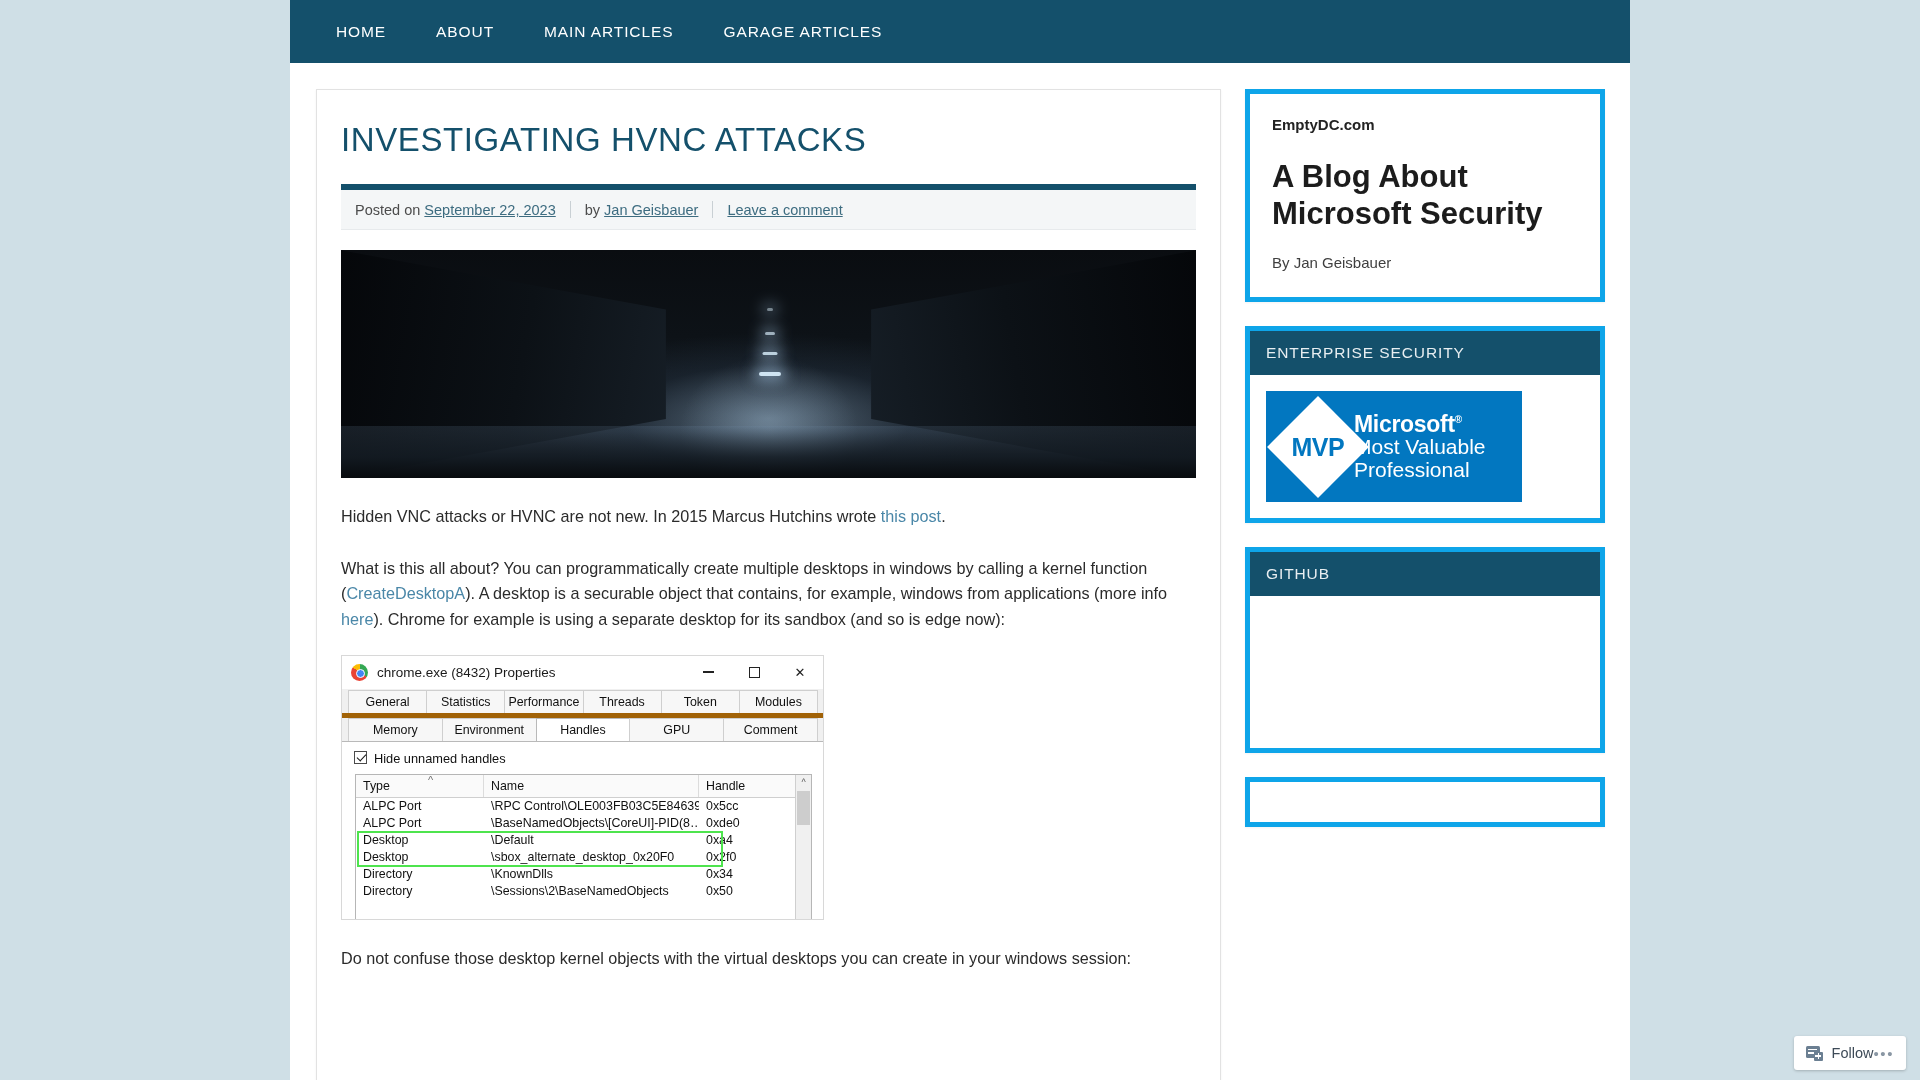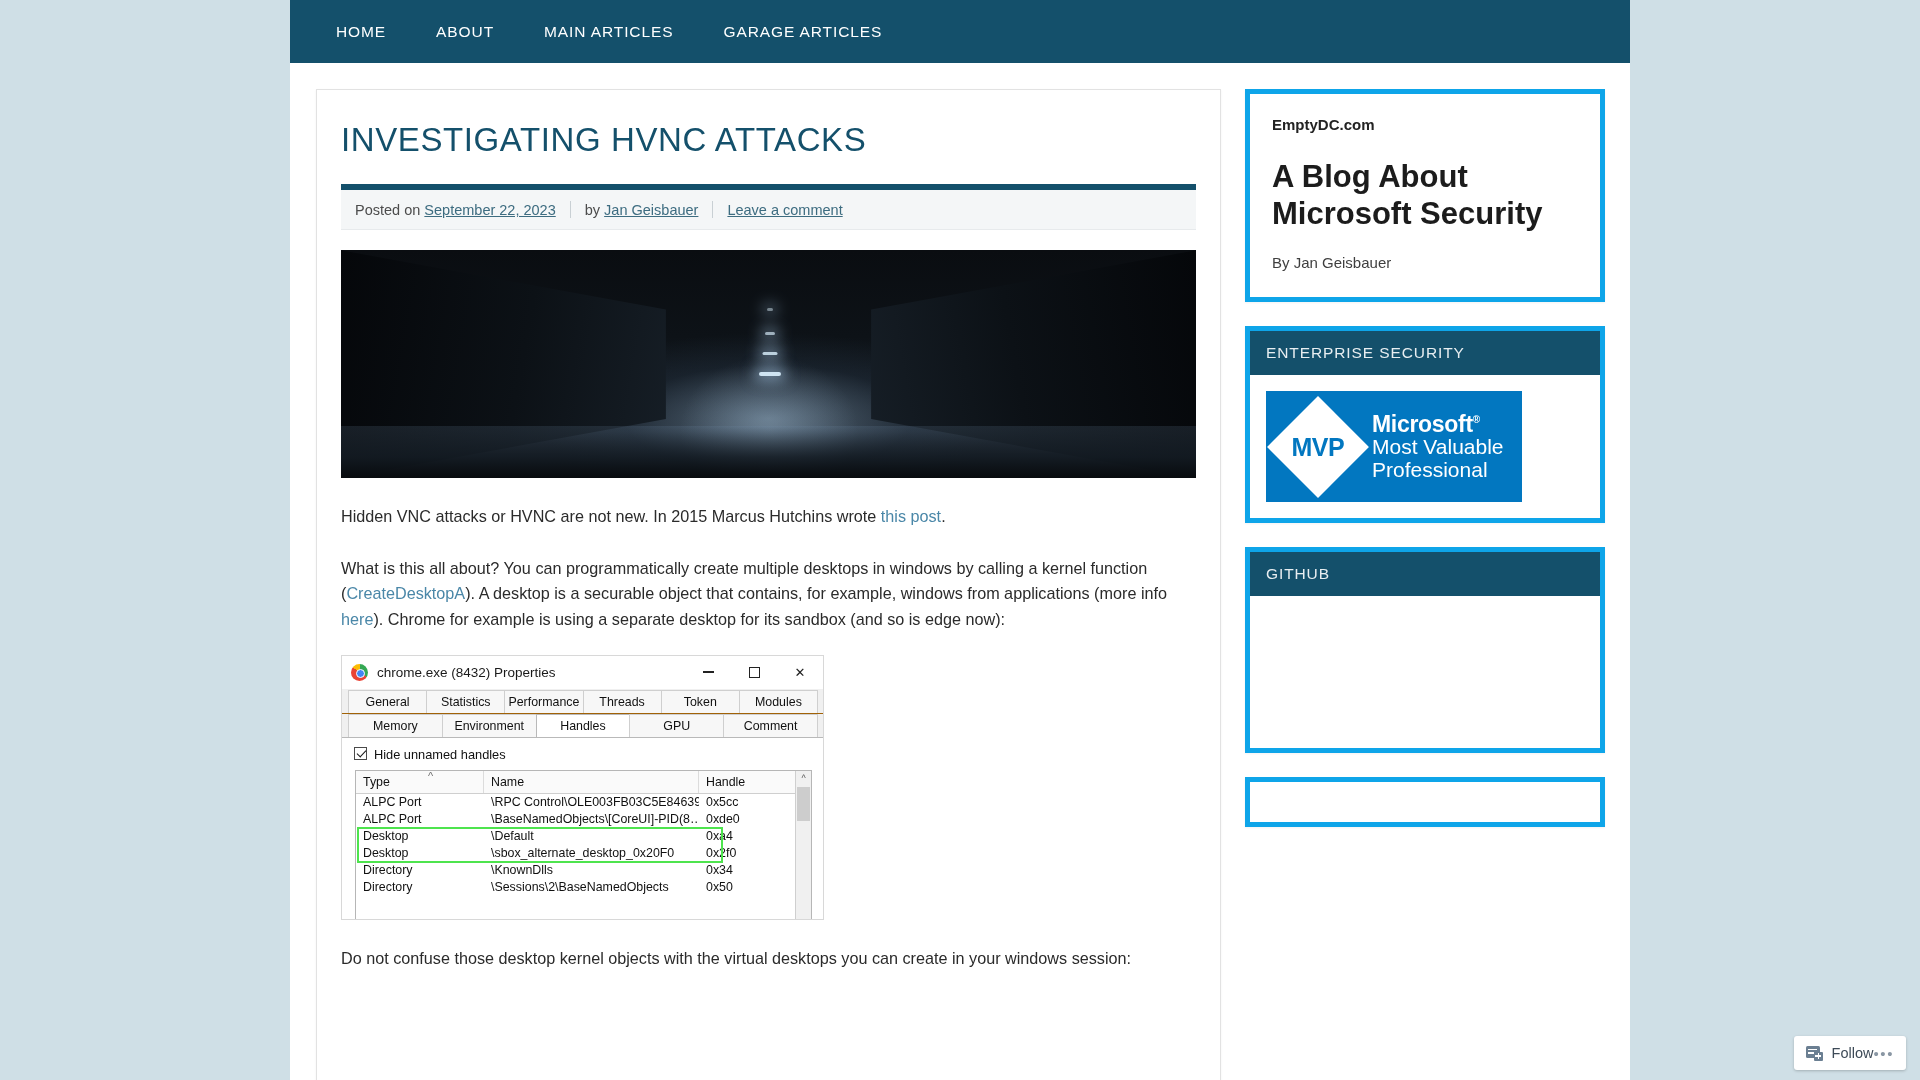--- a/index.html
+++ b/index.html
@@ -132,21 +132,21 @@
   .win-btns { margin-left: auto; display: flex; align-items: center; }
   .win-btn {
     width: 46px; height: 34px; display: flex; align-items: center;
     justify-content: center; font-size: 13px; color: #222; cursor: pointer;
   }
   .win-btn .min { display: block; width: 11px; height: 1.4px; background: #222; }
   .win-btn .max { display: block; width: 11px; height: 11px; border: 1.4px solid #222; }
 
   .tabrow {
     display: flex; padding: 0 6px; background: #f0f0f0;
-    border-bottom: 1px solid #a16207;
+    border-bottom: 5px solid #a16207;
   }
   .tab {
     flex: 1; text-align: center; font-size: 12.4px; color: #111;
     padding: 4px 0 4px 0; border: 1px solid #cfcfcf; border-bottom: none;
     background: #f7f7f7; margin-right: -1px; cursor: pointer;
     white-space: nowrap;
   }
   .tab.active { background: #ffffff; border-color: #b9b9b9; font-weight: 400; }
   .tabrow.r2 { border-bottom: 1px solid #b9b9b9; }
 
@@ -220,21 +220,21 @@
   }
   .mvp .dia {
     width: 72px; height: 72px; background: #ffffff; transform: rotate(45deg);
     margin-left: 16px; flex: none; display: flex; align-items: center; justify-content: center;
   }
   .mvp .dia span {
     transform: rotate(-45deg); color: #0277c0; font-weight: bold;
     font-size: 25px; letter-spacing: -.5px;
     font-family: "Liberation Sans Narrow", "Liberation Sans", sans-serif;
   }
-  .mvp .txt { margin-left: 18px; color: #fff; line-height: 1.08; }
+  .mvp .txt { color: #fff; line-height: 1.08; }
   .mvp .t1 { font-size: 23px; font-weight: bold; letter-spacing: -.3px; }
   .mvp .t1 sup { font-size: 10px; vertical-align: super; }
   .mvp .t2 { font-size: 21px; font-weight: normal; }
   .mvp .t3 { font-size: 21px; font-weight: normal; }
 
   
   .followbar {
     position: absolute; right: 14px; bottom: 10px; height: 34px;
     background: #fff; border-radius: 3px; display: flex; align-items: center;
     padding: 0 12px; box-shadow: 0 1px 3px rgba(0,0,0,.22); cursor: pointer;

